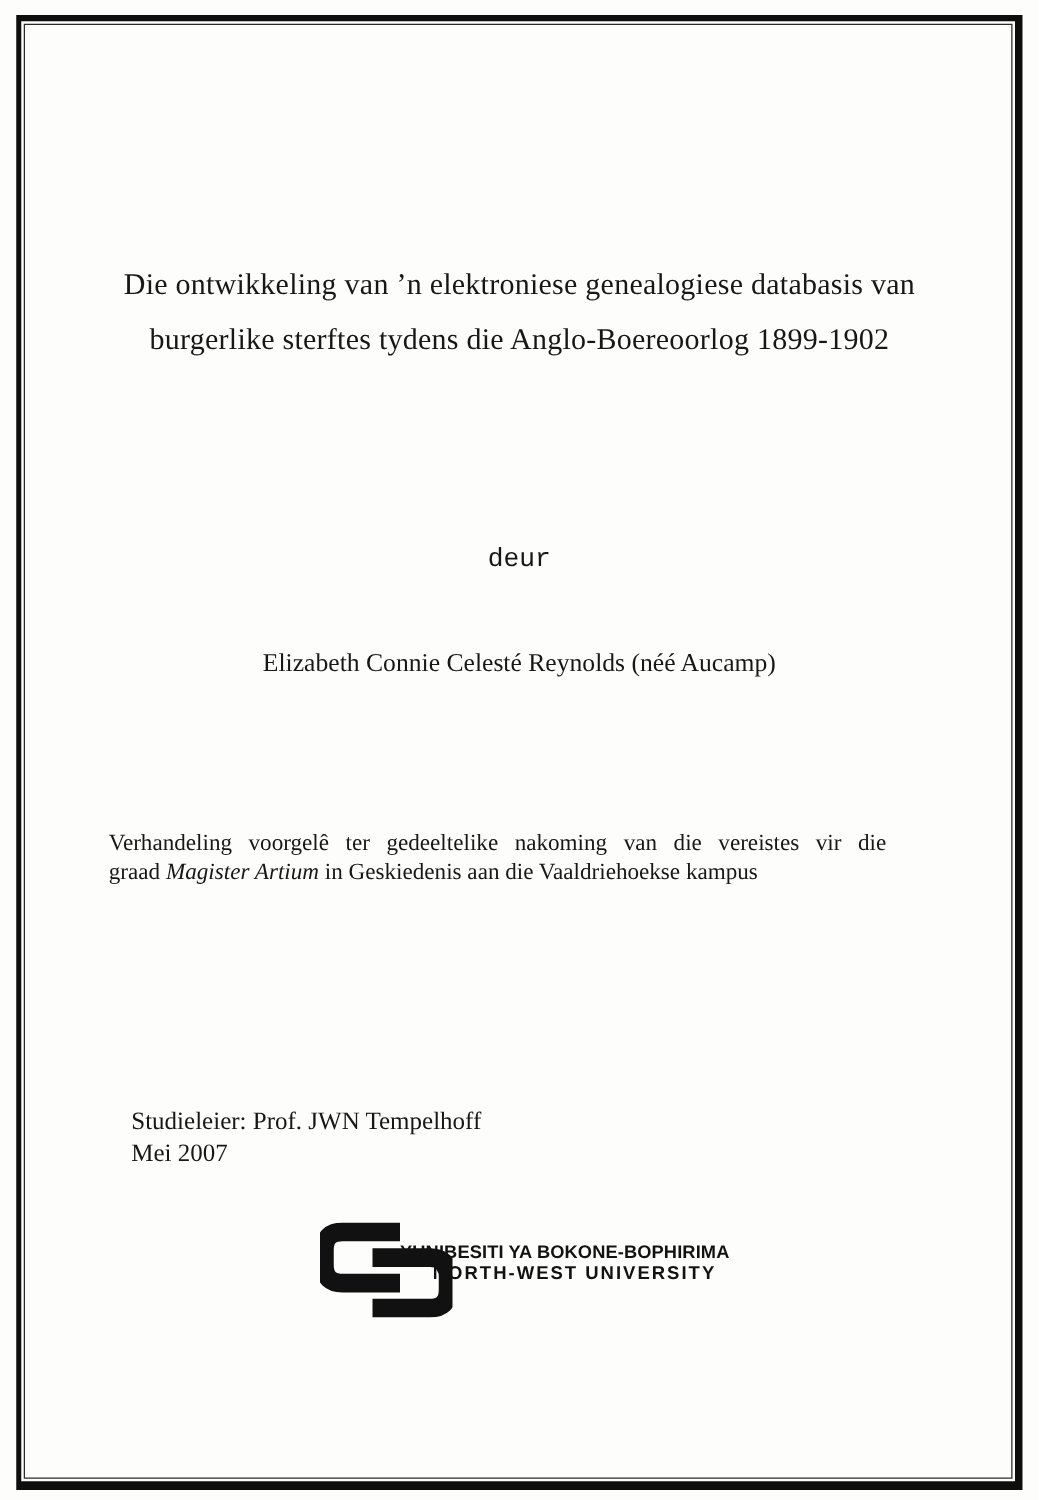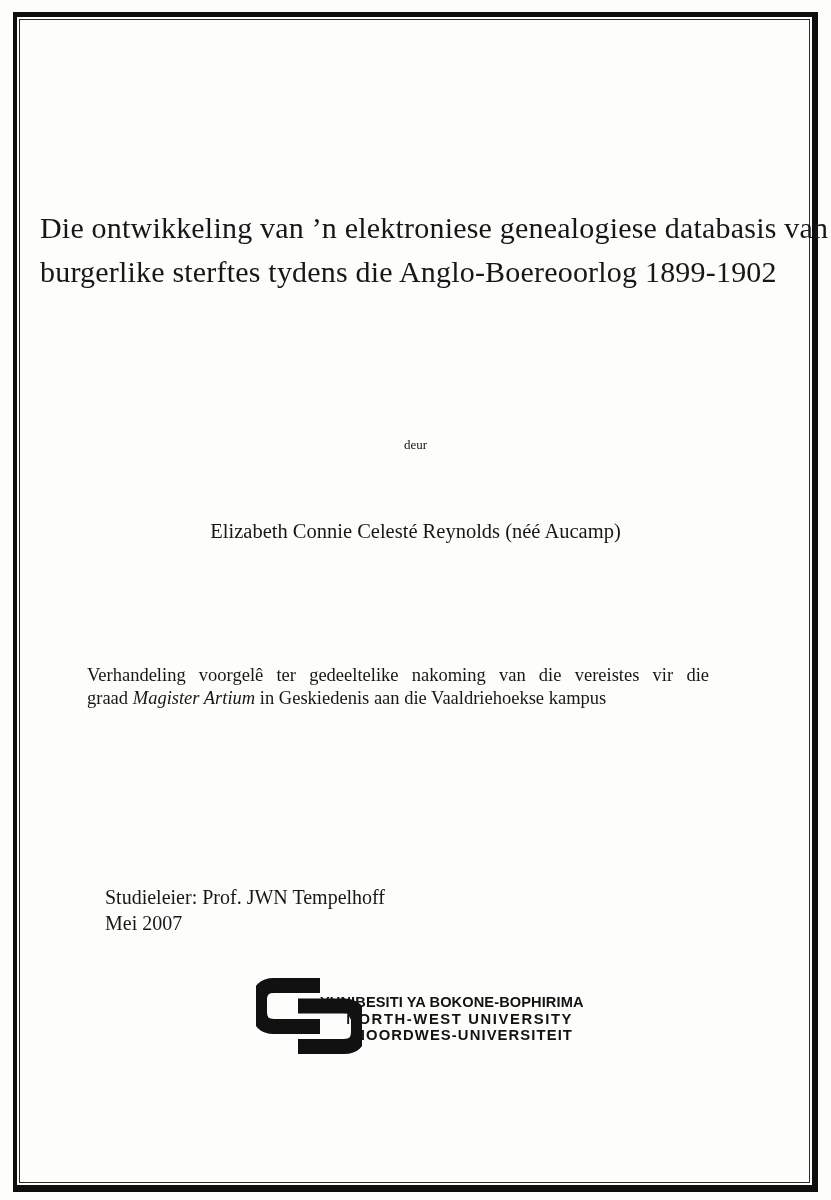--- a/index.html
+++ b/index.html
@@ -10,24 +10,24 @@
   }
   
   .frame{
     position:absolute;left:13px;top:12px;width:805px;height:1180px;
     box-sizing:border-box;border-style:solid;border-color:#0e0e0e;
     border-width:5px 6px 7px 4px;
   }
   .frame-inner{position:absolute;inset:2px;border:1.5px solid #2a2a2a;}
 
   .title{
-    position:absolute;top:206px;left:40px;right:40px;text-align:left;
-    font-size:30px;line-height:44px;letter-spacing:.2px;white-space:nowrap;
+    position:absolute;top:206px;left:40px;right:40px;text-align:center;
+    font-size:24px;line-height:44px;letter-spacing:.2px;white-space:nowrap;
   }
-  .byline{position:absolute;top:437px;left:0;right:0;text-align:center;font-size:13px;}
+  .byline{position:absolute;top:437px;left:0;right:0;text-align:center;font-size:21px;font-family:Liberation Mono, monospace;}
   .author{position:absolute;top:520px;left:0;right:0;text-align:center;font-size:20.5px;white-space:nowrap;}
 
   .statement{position:absolute;top:664px;left:87px;width:622px;font-size:18.5px;line-height:23.4px;}
   .js-justify{display:flex;justify-content:space-between;white-space:nowrap;}
   .statement i{font-style:italic;}
 
   .supervisor-block{position:absolute;top:884px;left:105px;font-size:20px;line-height:26px;}
 
   .logo{position:absolute;top:976px;left:256px;width:320px;height:84px;}
   .logo-mark{position:absolute;left:0;top:2px;}
@@ -79,17 +79,16 @@
   </div>
 
   <div class="logo">
     <svg class="logo-mark" width="106" height="76" viewBox="0 0 106 76" aria-hidden="true">
       <path d="M 64 7.5 H 18 Q 3.5 7.5 3.5 22 V 34 Q 3.5 48.5 18 48.5 H 64" fill="none" stroke="#111111" stroke-width="15"></path>
       <path d="M 42 28 H 88 Q 102.5 28 102.5 42 V 54 Q 102.5 68.5 88 68.5 H 42" fill="none" stroke="#111111" stroke-width="15"></path>
     </svg>
     <div class="logo-text">
       <div class="lt1">YUNIBESITI YA BOKONE-BOPHIRIMA</div>
       <div class="lt2">NORTH-WEST UNIVERSITY</div>
-      <div class="lt3">NOORDWES-UNIVERSITEIT</div>
     </div>
   </div>
 
 </div>
 
 </body></html>

